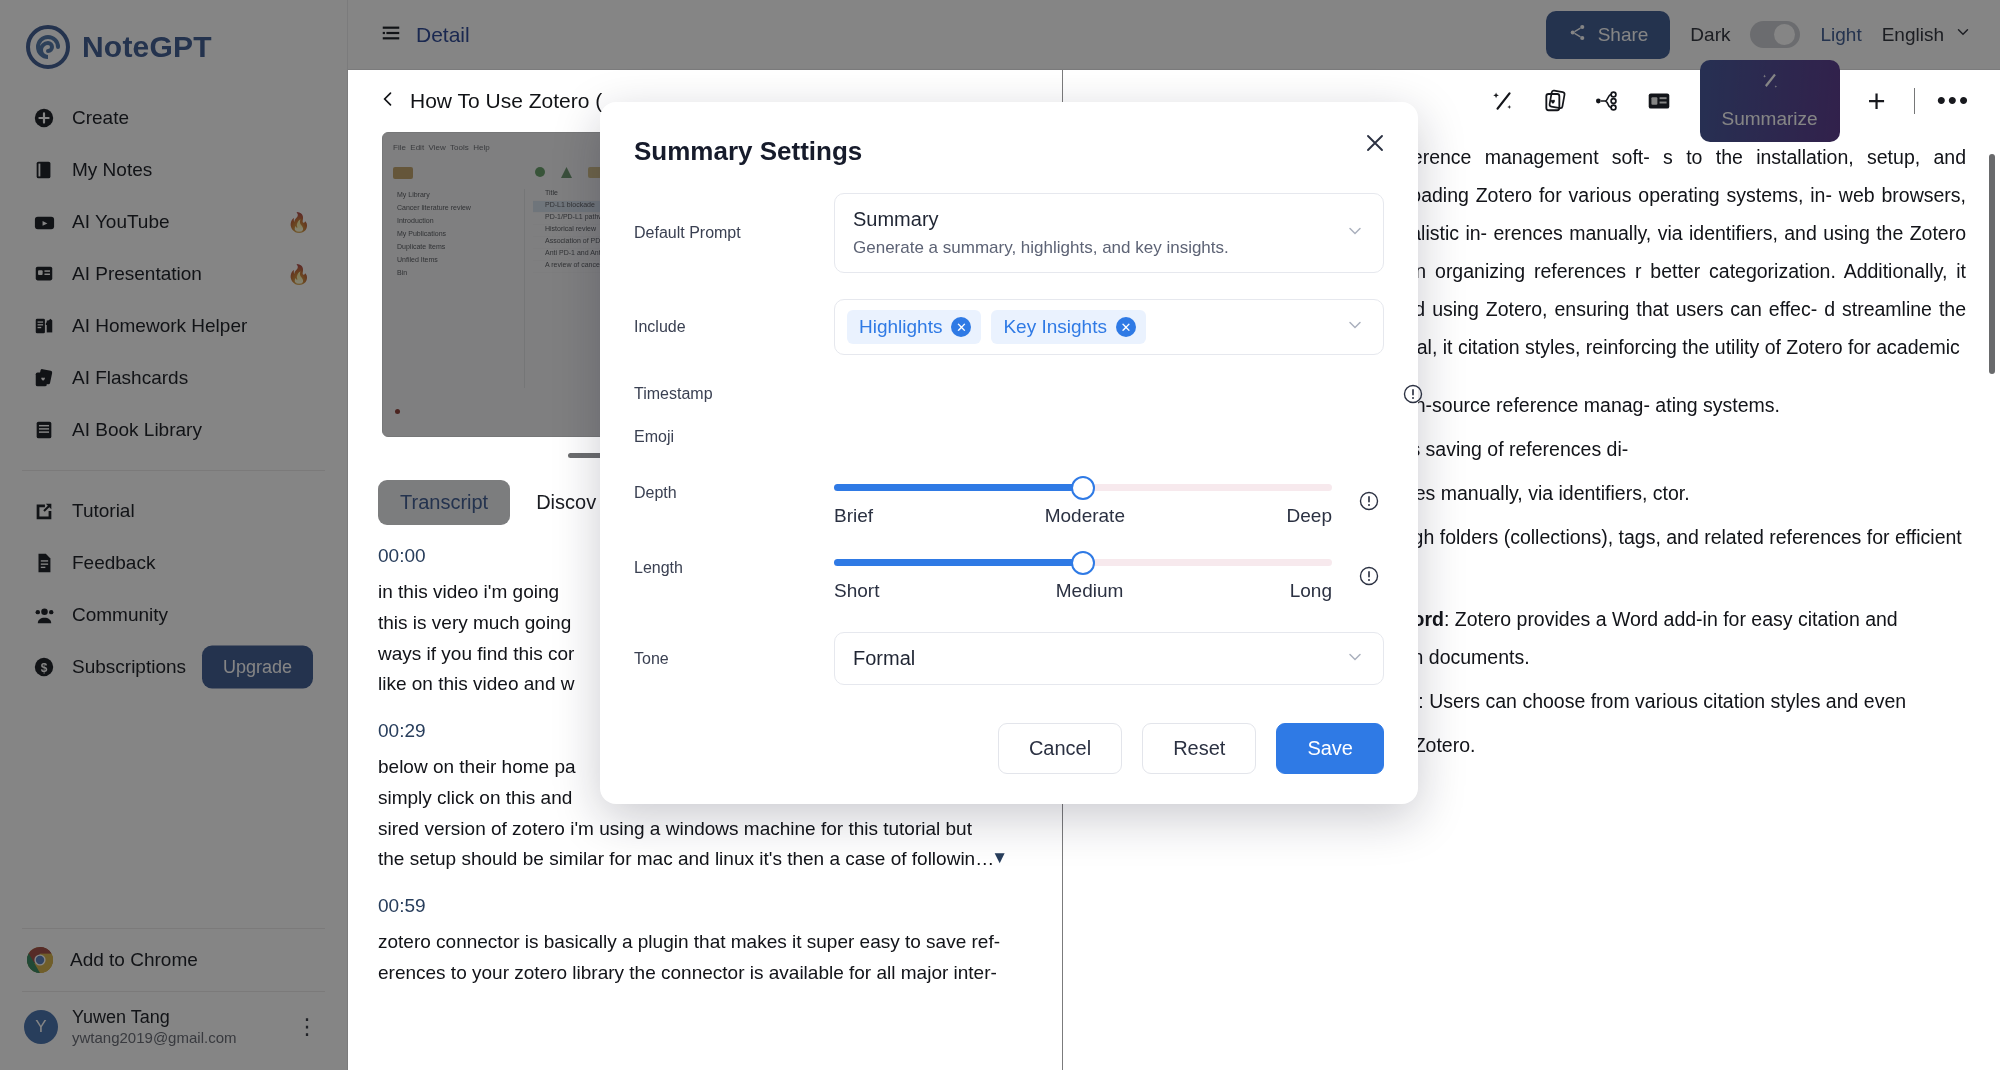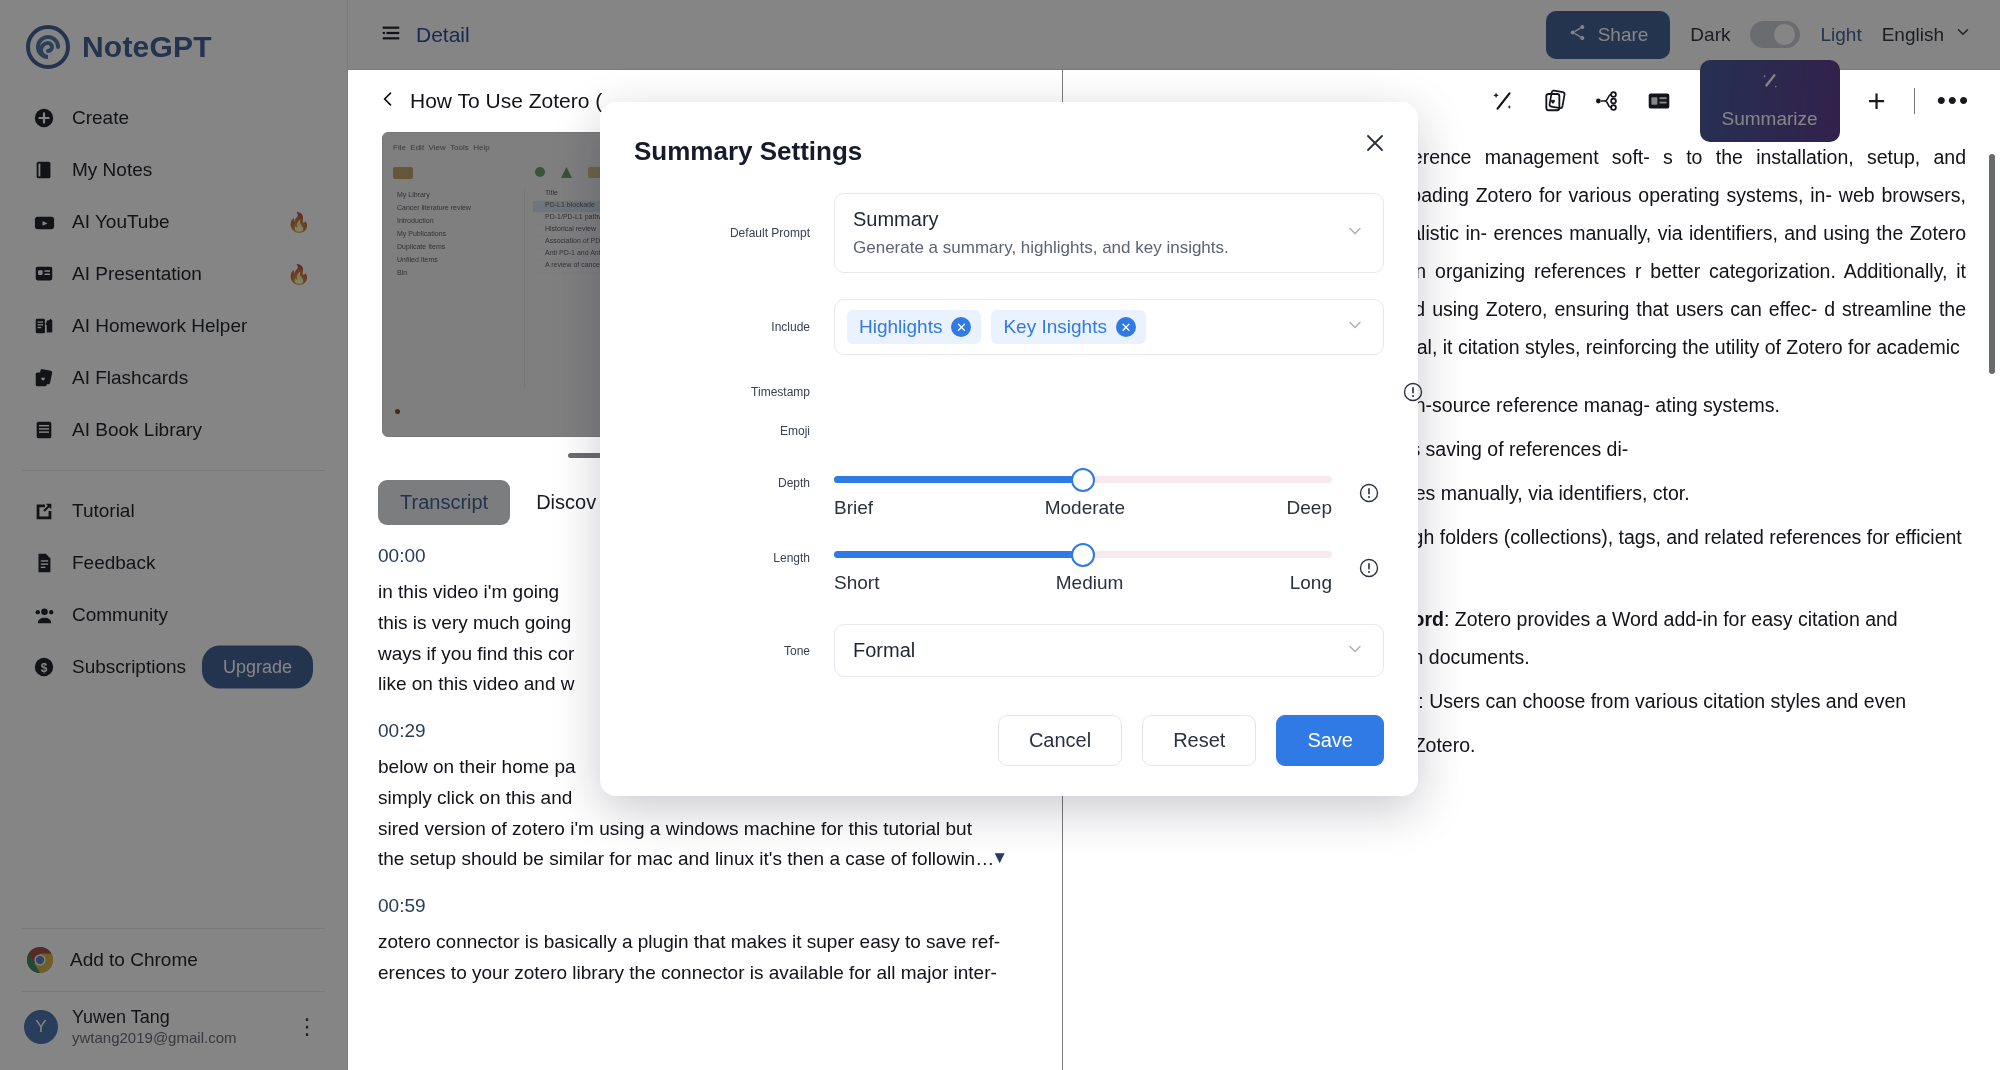--- a/index.html
+++ b/index.html
@@ -34,21 +34,21 @@
     border-radius: 10px; cursor: pointer; position: relative;
   }
   .nav-ico { width: 24px; height: 24px; flex: 0 0 24px; display:flex; align-items:center; justify-content:center; }
   .nav-label { font-size: 19px; color: #1f2430; white-space: nowrap; }
   .flame { position: absolute; right: 22px; font-size: 19px; line-height: 1; }
 
   .nav-divider { height: 1px; background: #eeeaea; margin: 14px 22px; }
 
   .upgrade-btn {
     position: absolute; right: 20px; top: 50%; transform: translateY(-50%);
-    background: #2f63c4; color: #fff; border: none; border-radius: 18px;
+    background: #2f63c4; color: #fff; border: none; border-radius: 10px;
     font-size: 18px; font-family: inherit; padding: 11px 21px; cursor: pointer;
   }
 
   .sidebar-spacer { flex: 1 1 auto; }
   .sidebar-bottom { padding-bottom: 8px; }
   .sb-divider { height: 1px; background: #eeeaea; margin: 0 22px; }
 
   .chrome-row { display: flex; align-items: center; gap: 16px; height: 62px; padding: 0 26px; cursor: pointer; }
   .chrome-ico { width: 28px; height: 28px; flex: 0 0 28px; }
   .chrome-label { font-size: 19px; color: #1f2430; }
@@ -147,21 +147,21 @@
   .overlay { position: absolute; inset: 0; background: rgba(0,0,0,0.0); }
   .modal {
     position: absolute; left: 600px; top: 102px; width: 818px;
     background: #fff; border-radius: 16px; padding: 34px 34px 30px 34px;
     box-shadow: 0 14px 48px rgba(16,20,40,.22);
   }
   .modal-title { font-size: 26px; font-weight: 700; color: #161b2b; }
   .modal-close { position: absolute; right: 28px; top: 26px; width: 30px; height: 30px; cursor: pointer; display:flex; align-items:center; justify-content:center; }
 
   .row { display: flex; align-items: center; margin-top: 26px; }
-  .row-lbl { width: 200px; flex: 0 0 200px; text-align: right; padding-right: 24px; font-size: 12px; color: #3a4052; }
+  .row-lbl { width: 200px; flex: 0 0 200px; text-align: left; padding-right: 24px; font-size: 16px; color: #3a4052; }
   .row-ctl { flex: 1 1 auto; position: relative; }
 
   .sel-box {
     border: 1px solid #e6e8ee; border-radius: 10px; background: #fff;
     padding: 14px 42px 14px 18px; cursor: pointer; position: relative;
   }
   .sel-main { font-size: 20px; color: #1f2533; }
   .sel-sub { font-size: 17px; color: #5d6375; margin-top: 7px; }
   .chev { position: absolute; right: 18px; top: 50%; transform: translateY(-50%); color: #aab0bd; }
 

